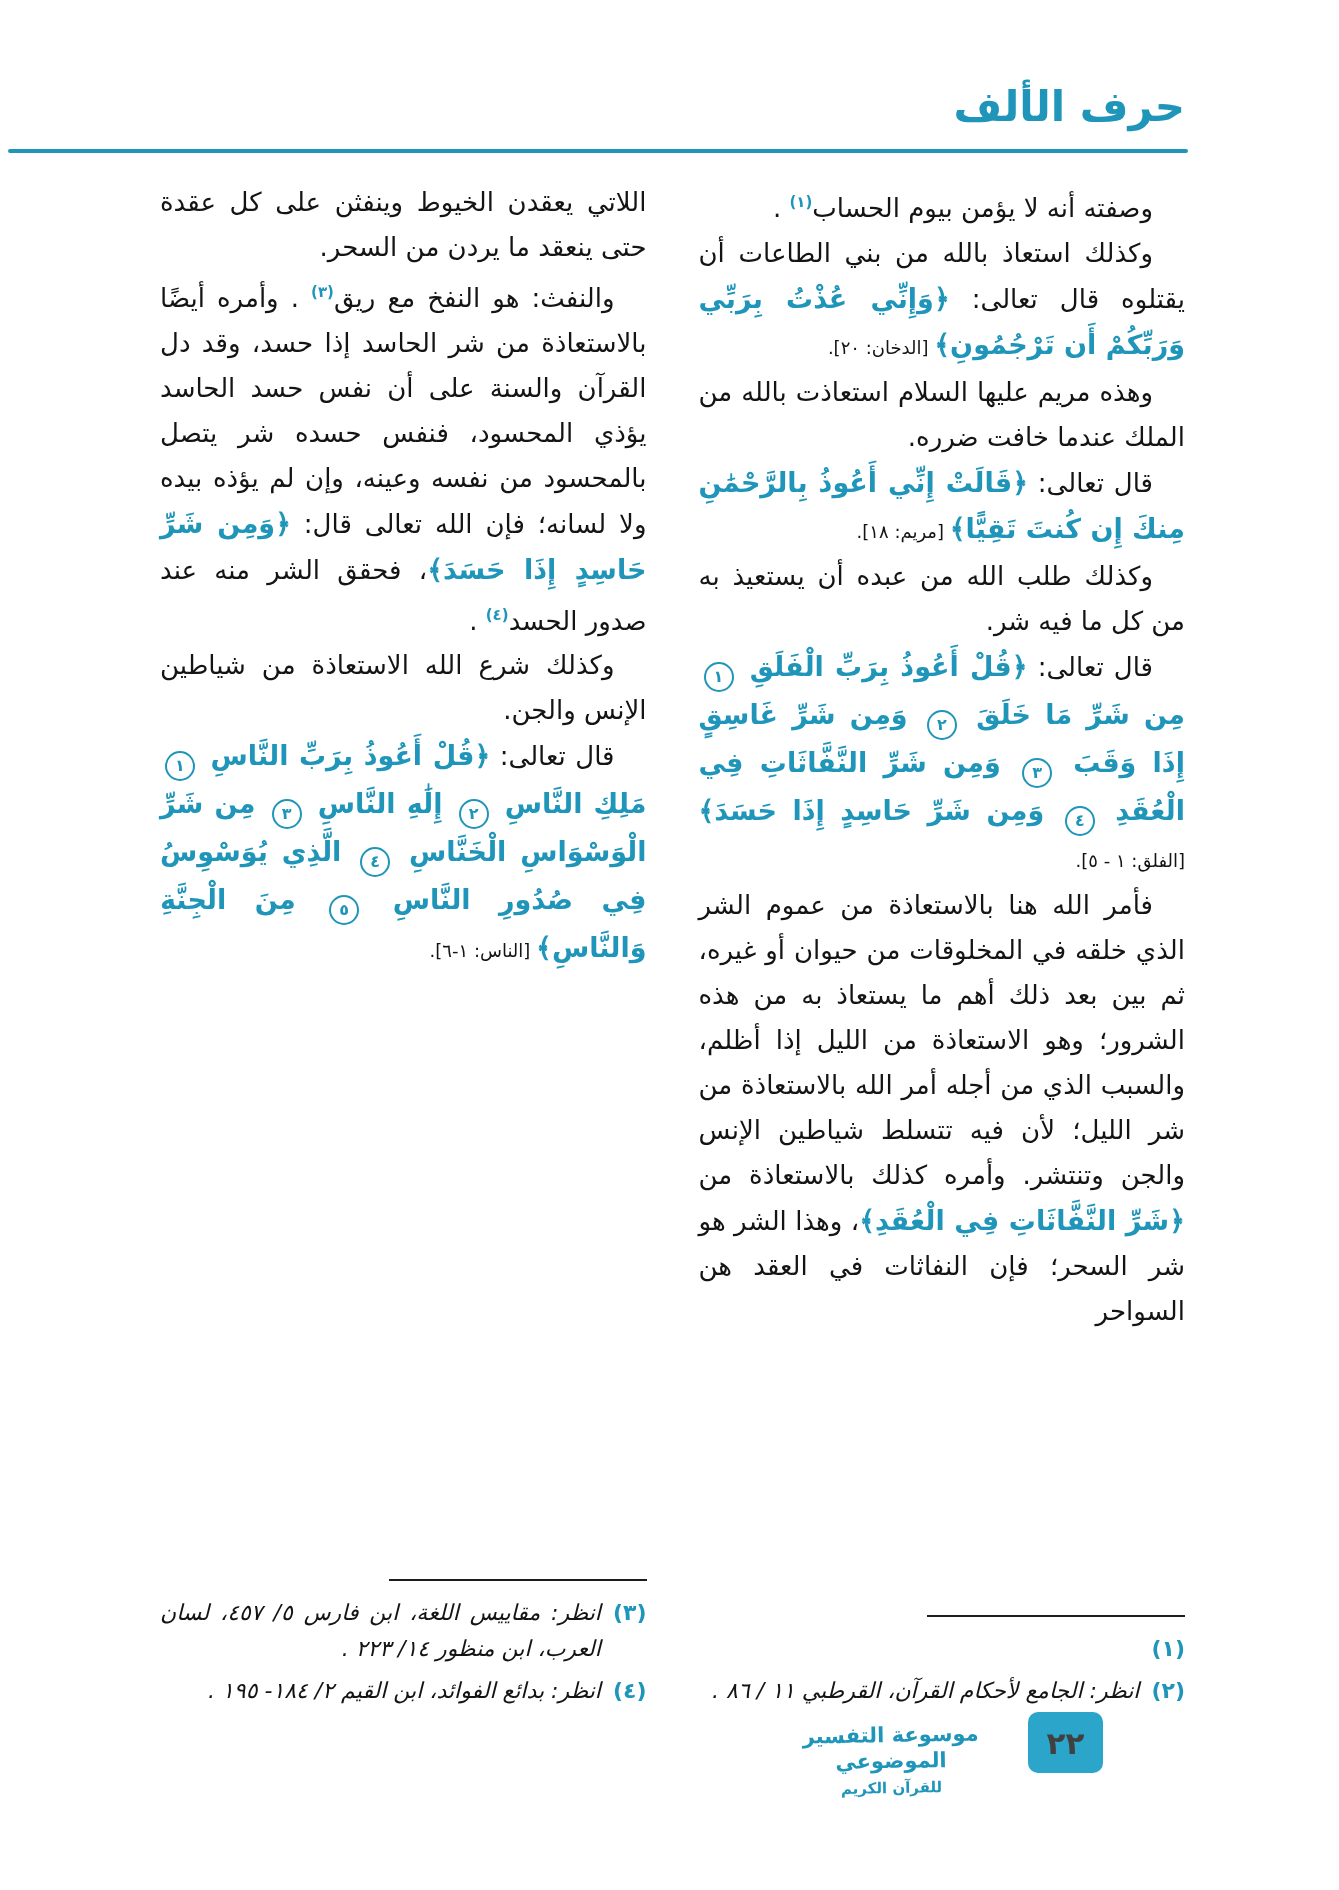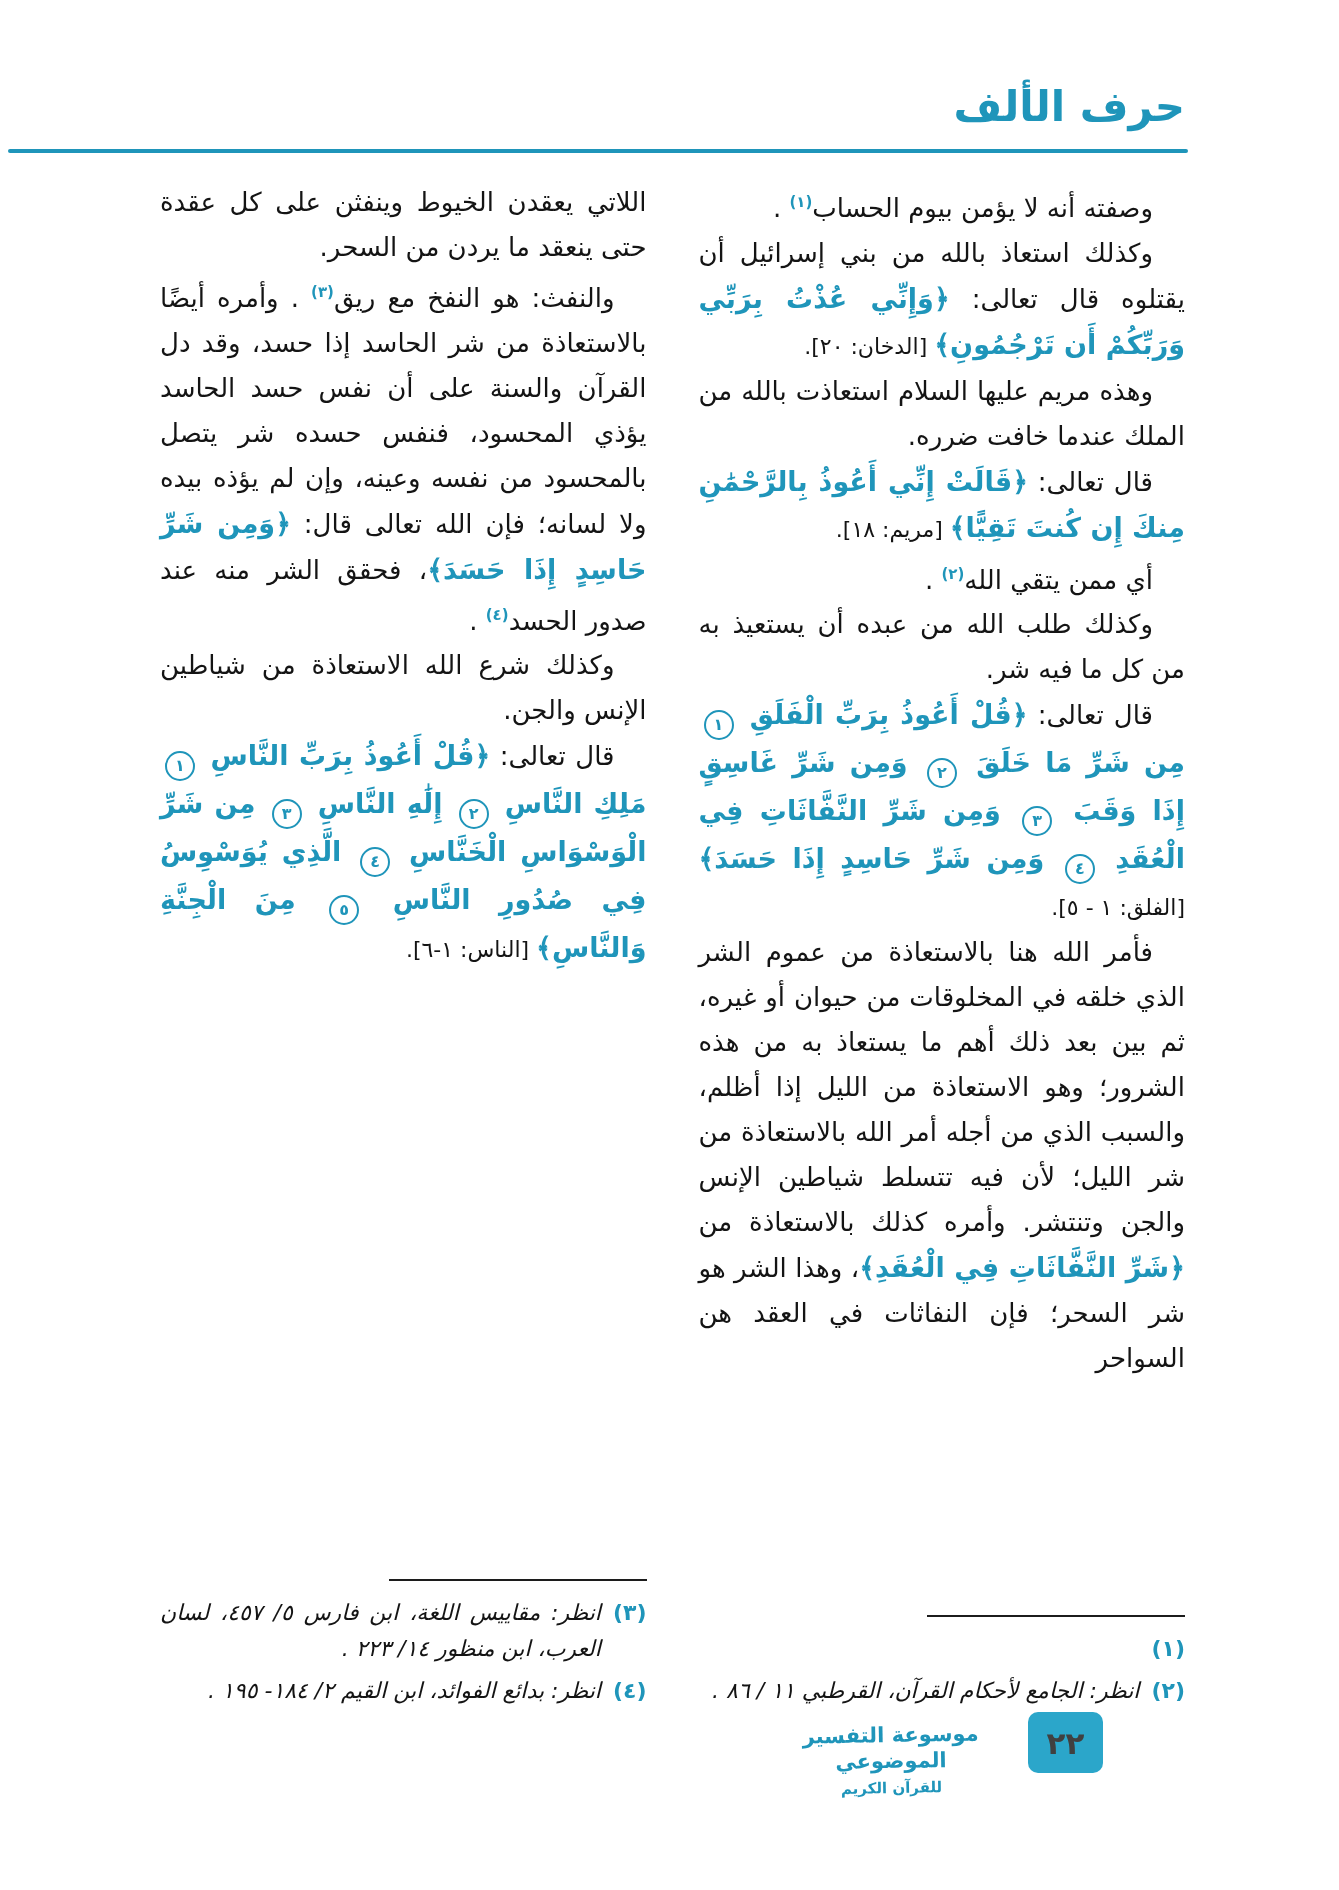--- a/index.html
+++ b/index.html
@@ -40,21 +40,21 @@
   .column{position:relative;width:487px;height:100%;}
   .col-body{
     font-size:26px;line-height:45px;
     text-align:justify;color:var(--ink);
   }
   .para{text-indent:32px;}
   .para.no-indent{text-indent:0;}
   .run-text{color:var(--ink);}
   .run-quran{color:var(--accent);font-weight:700;font-size:27px;}
   .run-ref{color:var(--accent);font-size:15px;vertical-align:super;font-weight:bold;}
-  .run-cite{color:var(--ink);font-size:22px;}
+  .run-cite{color:var(--ink);font-size:18px;}
   .run-ayah{
     display:inline-block;width:30px;height:30px;line-height:26px;
     border:2px solid var(--accent);border-radius:50%;
     color:var(--accent);font-size:16px;font-weight:bold;
     text-align:center;text-indent:0;vertical-align:-6px;margin:0 5px;
     background:#fff;
   }
   
   .footnotes{
     position:absolute;bottom:0;right:0;left:0;
@@ -91,24 +91,23 @@
 <div class="page">
 
   <div class="header-title">حرف الألف</div>
   <div class="header-rule"></div>
 
   <div class="content">
 
     <div class="column">
       <div class="col-body">
           <p class="para"><span class="run-text">وصفته أنه لا يؤمن بيوم الحساب</span><span class="run-ref">(١)</span><span class="run-text"> .</span></p>
-          <p class="para"><span class="run-text">وكذلك استعاذ بالله من بني إسرائيل أن يقتلوه قال تعالى: </span><span class="run-quran">﴿وَإِنِّي عُذْتُ بِرَبِّي وَرَبِّكُمْ أَن تَرْجُمُونِ﴾</span><span class="run-cite"> [الدخان: ٢٠].</span></p>
+          <p class="para"><span class="run-text">وكذلك استعاذ بالله من بني الطاعات أن يقتلوه قال تعالى: </span><span class="run-quran">﴿وَإِنِّي عُذْتُ بِرَبِّي وَرَبِّكُمْ أَن تَرْجُمُونِ﴾</span><span class="run-cite"> [الدخان: ٢٠].</span></p>
           <p class="para"><span class="run-text">وهذه مريم عليها السلام استعاذت بالله من الملك عندما خافت ضرره.</span></p>
           <p class="para"><span class="run-text">قال تعالى: </span><span class="run-quran">﴿قَالَتْ إِنِّي أَعُوذُ بِالرَّحْمَٰنِ مِنكَ إِن كُنتَ تَقِيًّا﴾</span><span class="run-cite"> [مريم: ١٨].</span></p>
-          <p class="para"><span class="run-text">أي ممن يتقي الله</span><span class="run-ref">(٢)</span><span class="run-text"> .</span></p>
           <p class="para"><span class="run-text">وكذلك طلب الله من عبده أن يستعيذ به من كل ما فيه شر.</span></p>
           <p class="para"><span class="run-text">قال تعالى: </span><span class="run-quran">﴿قُلْ أَعُوذُ بِرَبِّ الْفَلَقِ </span><span class="run-ayah">١</span><span class="run-quran"> مِن شَرِّ مَا خَلَقَ </span><span class="run-ayah">٢</span><span class="run-quran"> وَمِن شَرِّ غَاسِقٍ إِذَا وَقَبَ </span><span class="run-ayah">٣</span><span class="run-quran"> وَمِن شَرِّ النَّفَّاثَاتِ فِي الْعُقَدِ </span><span class="run-ayah">٤</span><span class="run-quran"> وَمِن شَرِّ حَاسِدٍ إِذَا حَسَدَ﴾</span><span class="run-cite"> [الفلق: ١ - ٥].</span></p>
           <p class="para"><span class="run-text">فأمر الله هنا بالاستعاذة من عموم الشر الذي خلقه في المخلوقات من حيوان أو غيره، ثم بين بعد ذلك أهم ما يستعاذ به من هذه الشرور؛ وهو الاستعاذة من الليل إذا أظلم، والسبب الذي من أجله أمر الله بالاستعاذة من شر الليل؛ لأن فيه تتسلط شياطين الإنس والجن وتنتشر. وأمره كذلك بالاستعاذة من </span><span class="run-quran">﴿شَرِّ النَّفَّاثَاتِ فِي الْعُقَدِ﴾</span><span class="run-text">، وهذا الشر هو شر السحر؛ فإن النفاثات في العقد هن السواحر</span></p>
         </div>
       <div class="footnotes">
         <div class="fn-rule"></div>
         <div>
             <div class="footnote">
               <span class="fn-marker">(١)</span>
             </div>

